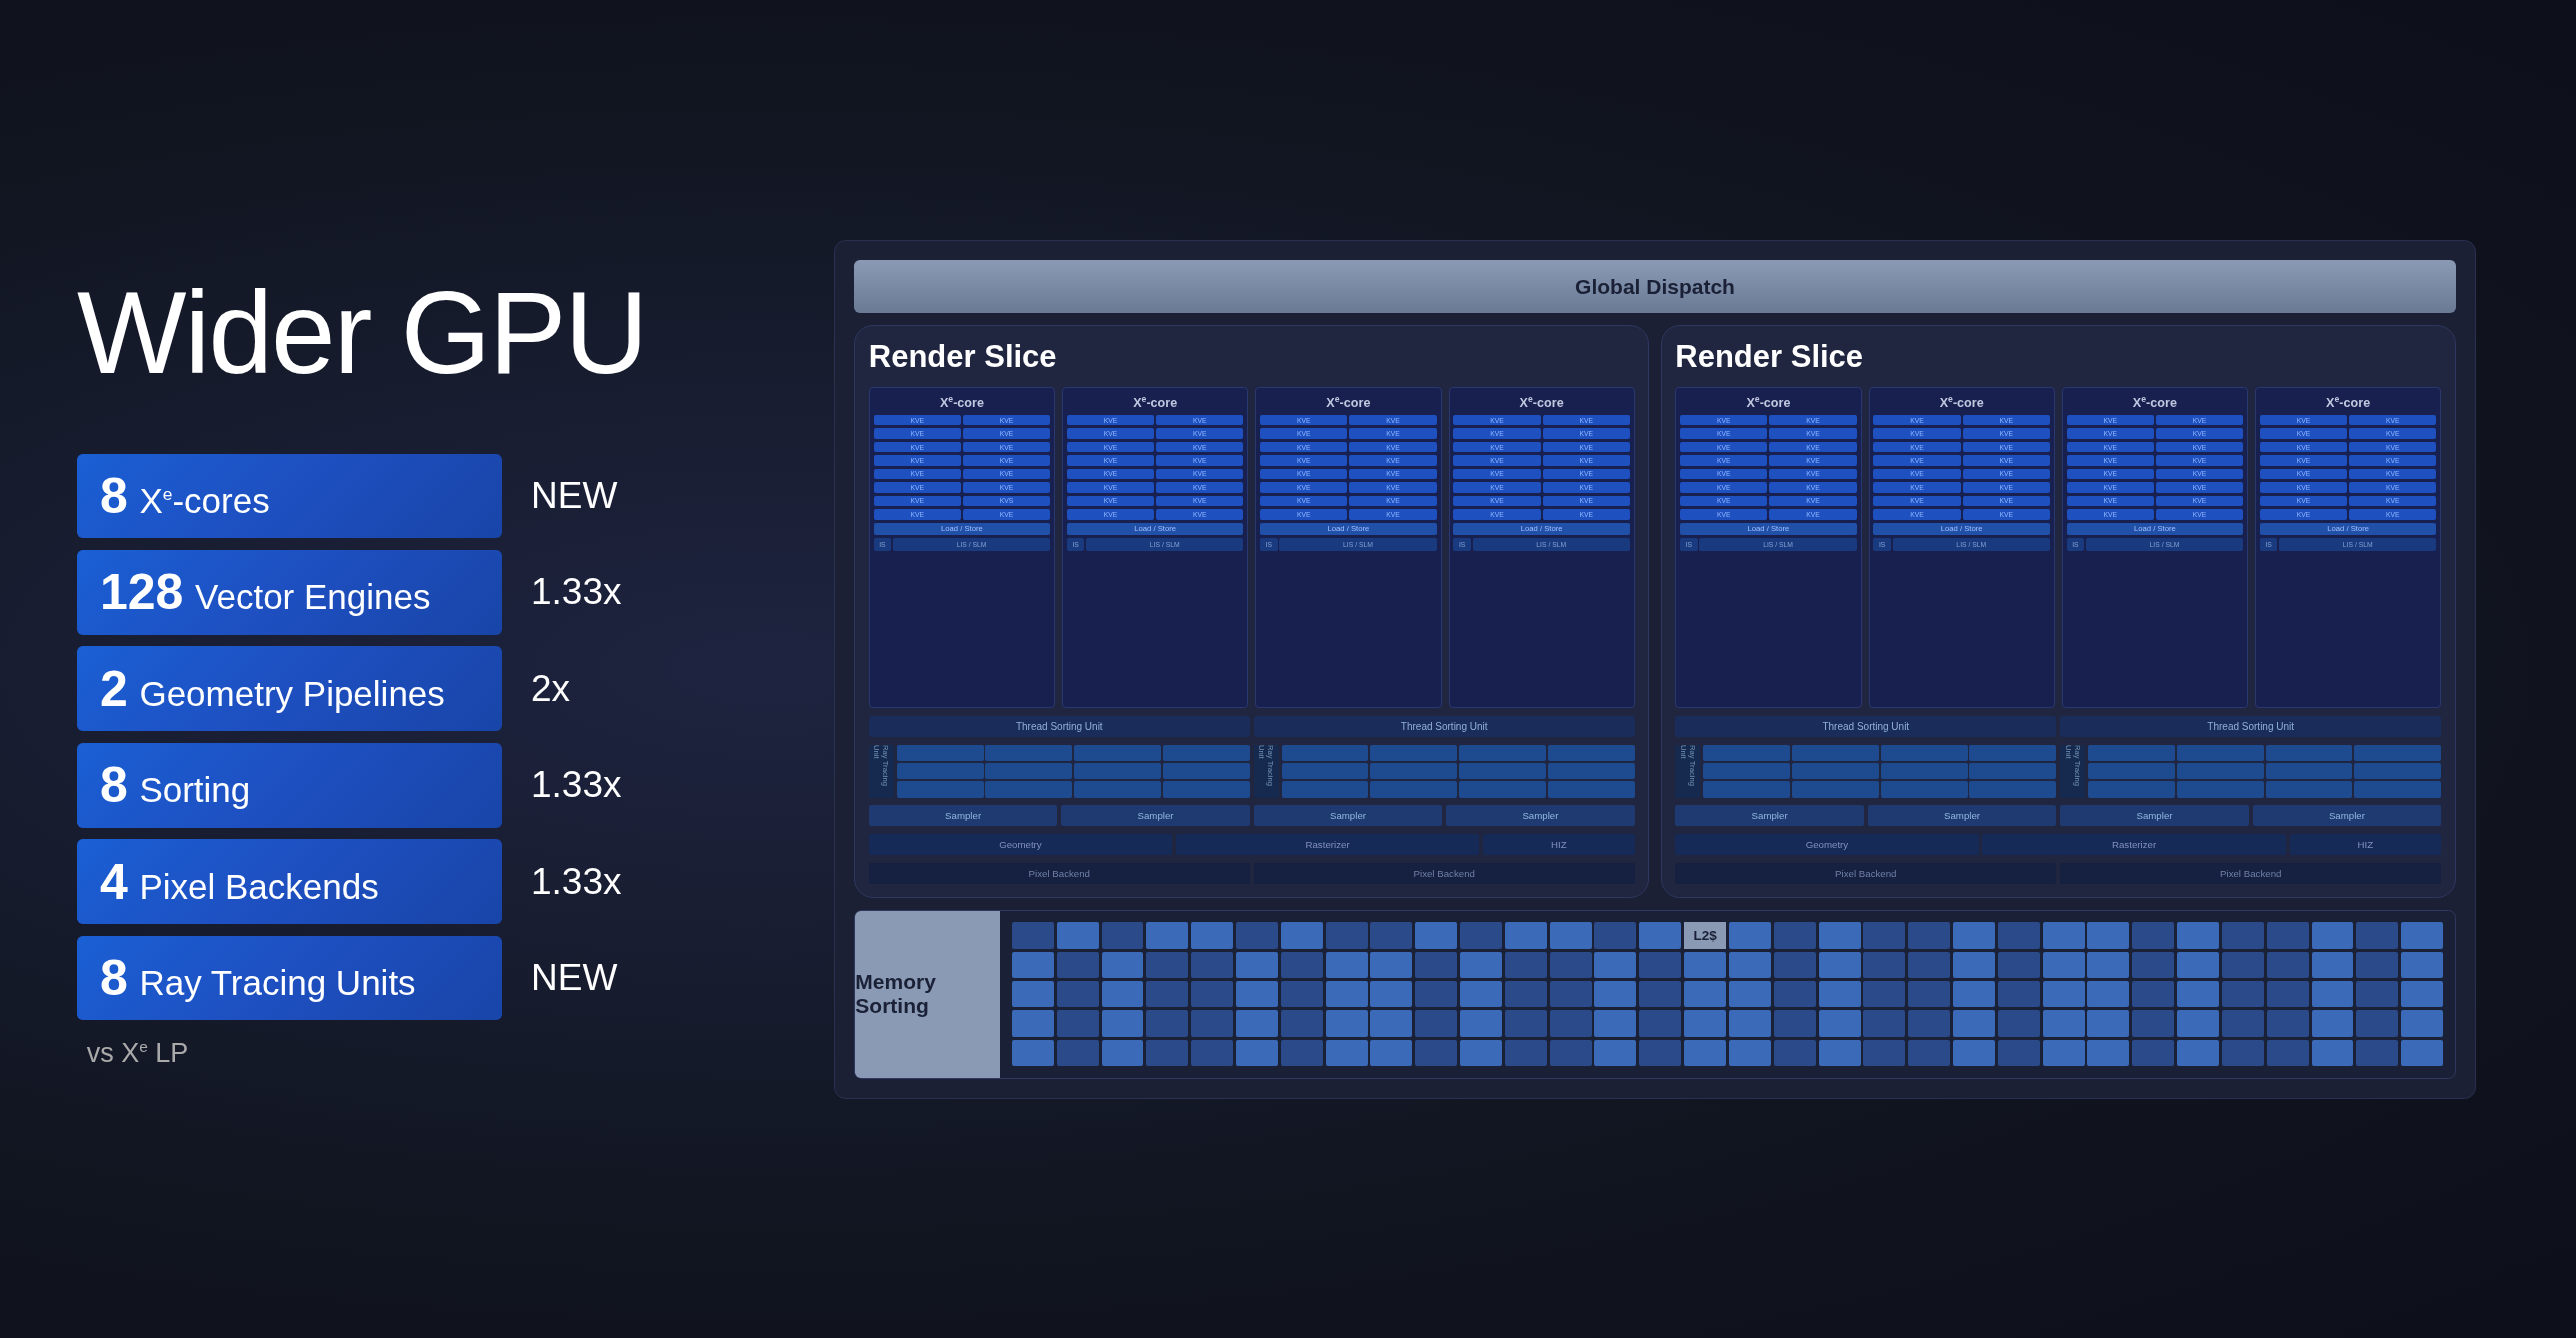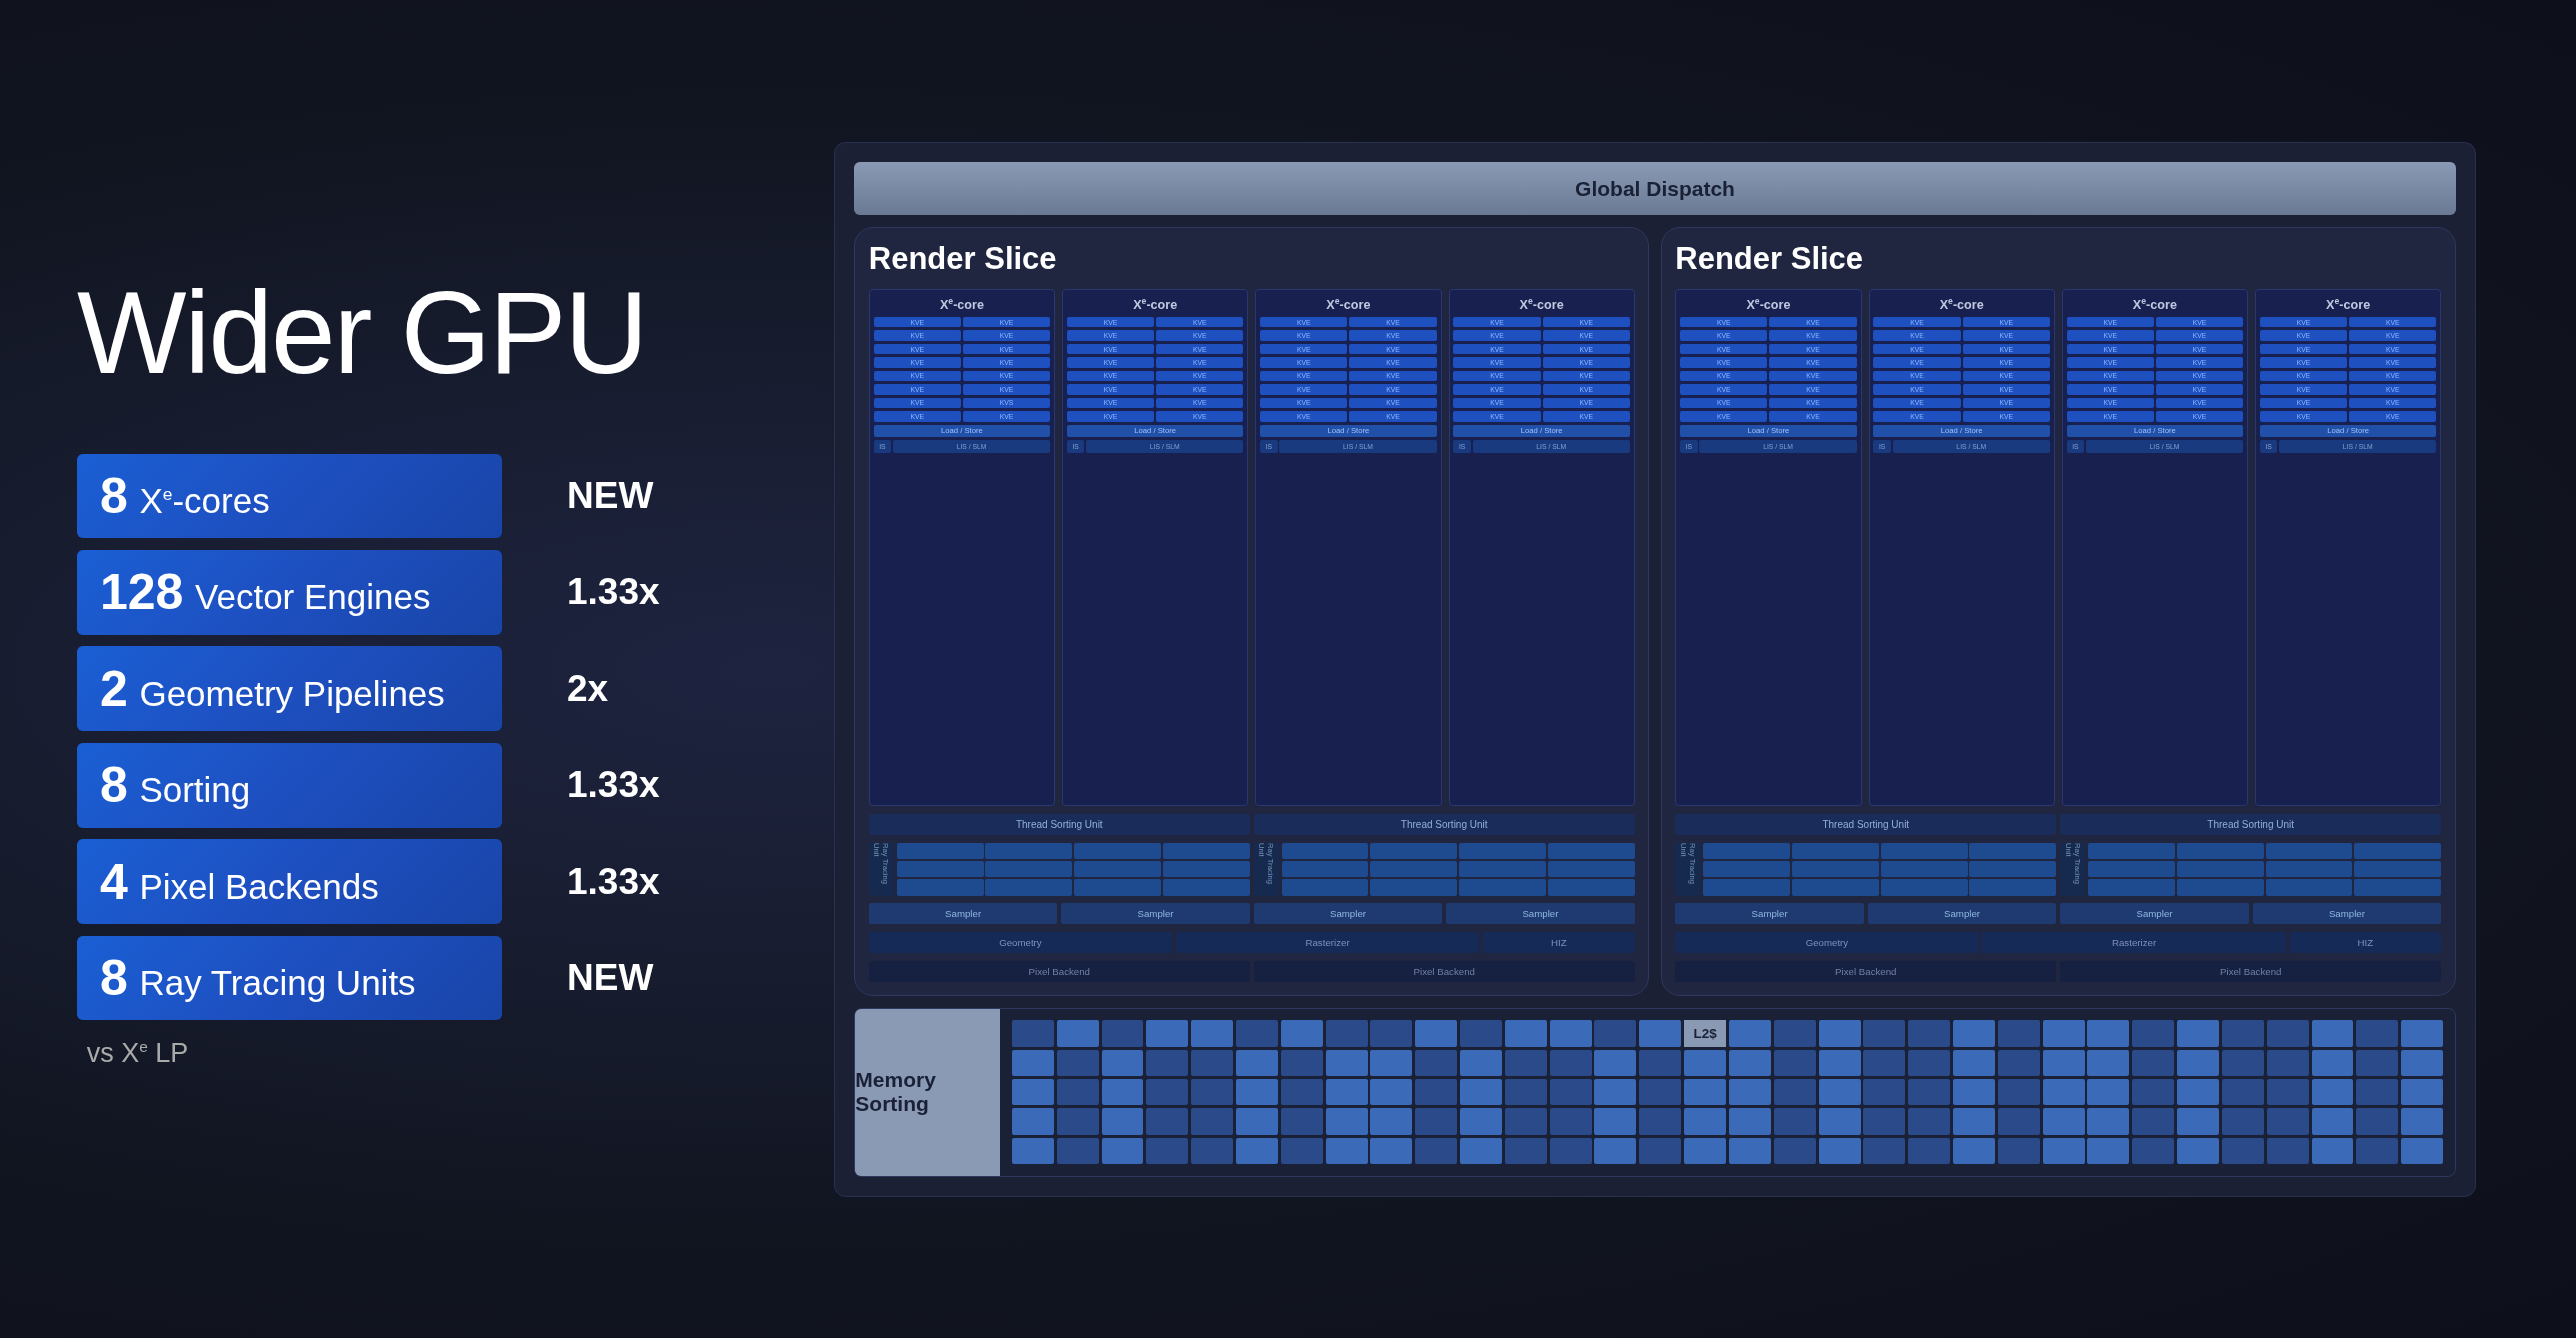--- a/index.html
+++ b/index.html
@@ -84,24 +84,23 @@
       color: #ffffff;
       line-height: 1;
     }
 
     .stat-label sup {
       font-size: 17.4px;
     }
 
     .stat-multiplier {
       font-size: 37px;
-      font-weight: 700;
+      font-weight: 400;
       color: #ffffff;
       min-width: 97px;
-      margin-left: 36px;
     }
 
     .vs-label {
       color: #aaaaaa;
       font-size: 27px;
       margin-top: 9.7px;
       padding-left: 9.7px;
     }
 
     .vs-label sup {
@@ -115,21 +114,21 @@
       align-items: center;
       justify-content: center;
     }
 
     .gpu-diagram {
       background: #1c2035;
       border: 1.9px solid #2a3050;
       border-radius: 11.6px;
       padding: 19.3px;
       width: 1642px;
-      height: 1055px;
+      height: 859px;
       display: flex;
       flex-direction: column;
       gap: 11.6px;
     }
 
     
     .global-dispatch {
       background: linear-gradient(180deg, #8a9ab5 0%, #6a7a95 100%);
       border-radius: 5.8px;
       padding: 11.6px;

